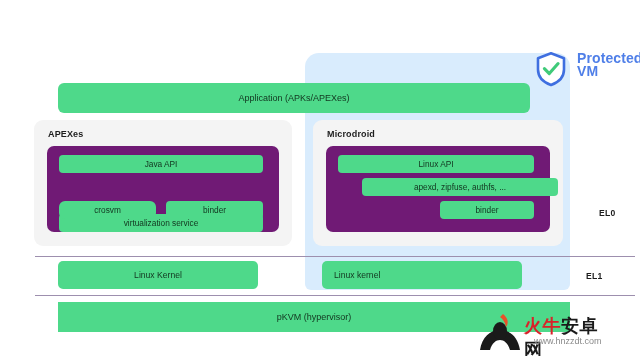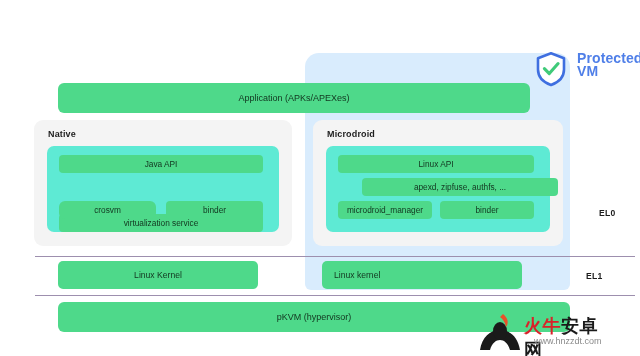--- a/index.html
+++ b/index.html
@@ -108,21 +108,21 @@
     font-weight: bold;
     color: #1d1d1d;
     letter-spacing: 0.15px;
   }
   .os-inner {
     position: absolute;
     left: 13px;
     top: 26px;
     right: 13px;
     bottom: 14px;
-    background: #5eead4;
+    background: #701a75;
     border-radius: 7px;
   }
 
   
   .rule {
     position: absolute;
     height: 1px;
     background: #9d8fae;
   }
   .rule-el0 { left: 35px; top: 256px; width: 600px; }
@@ -139,21 +139,21 @@
   .el-label.el1 { left: 586px; top: 271px; }
 
   
   .kernel-left  { left: 58px;  top: 261px; width: 200px; height: 28px; }
   .kernel-right { left: 322px; top: 261px; width: 200px; height: 28px;
                   justify-content: flex-start; padding-left: 12px; }
   .pvmfw-box    { left: 440px; top: 269px; width: 98px;  height: 23px;
                   border: 1.5px solid #ffffff; }
 
   .pkvm-bar { left: 58px; top: 302px; width: 512px; height: 30px;
-              border-radius: 6px; font-size: 9px; }
+              border-radius: 0; font-size: 9px; }
 
   
   .row-bar {
     position: absolute;
     background: #4ed98a;
     border-radius: 4px;
     color: #12351f;
     font-size: 8.3px;
     display: flex;
     align-items: center;
@@ -220,35 +220,34 @@
   </div>
 
   <div class="pvm-label">
     <div>Protected</div>
     <div>VM</div>
   </div>
 
   <div class="gbar app-bar">Application (APKs/APEXes)</div>
 
   <div class="os-panel android">
-    <div class="os-title">Native</div>
+    <div class="os-title">APEXes</div>
     <div class="os-inner">
       <div class="row-bar a-java">Java API</div>
       <div class="row-bar a-virt">virtualization service</div>
       <div class="row-bar a-crosvm">crosvm</div>
       <div class="row-bar a-binder">binder</div>
     </div>
   </div>
 
   <div class="os-panel microdroid">
     <div class="os-title">Microdroid</div>
     <div class="os-inner">
       <div class="row-bar m-native">Linux API</div>
       <div class="row-bar m-apexd">apexd, zipfuse, authfs, ...</div>
-      <div class="row-bar m-mm">microdroid_manager</div>
       <div class="row-bar m-binder">binder</div>
     </div>
   </div>
 
   <div class="rule rule-el0"></div>
   <div class="el-label el0">EL0</div>
 
   <div class="gbar kernel-left">Linux Kernel</div>
   <div class="gbar kernel-right">Linux kernel</div>
 

